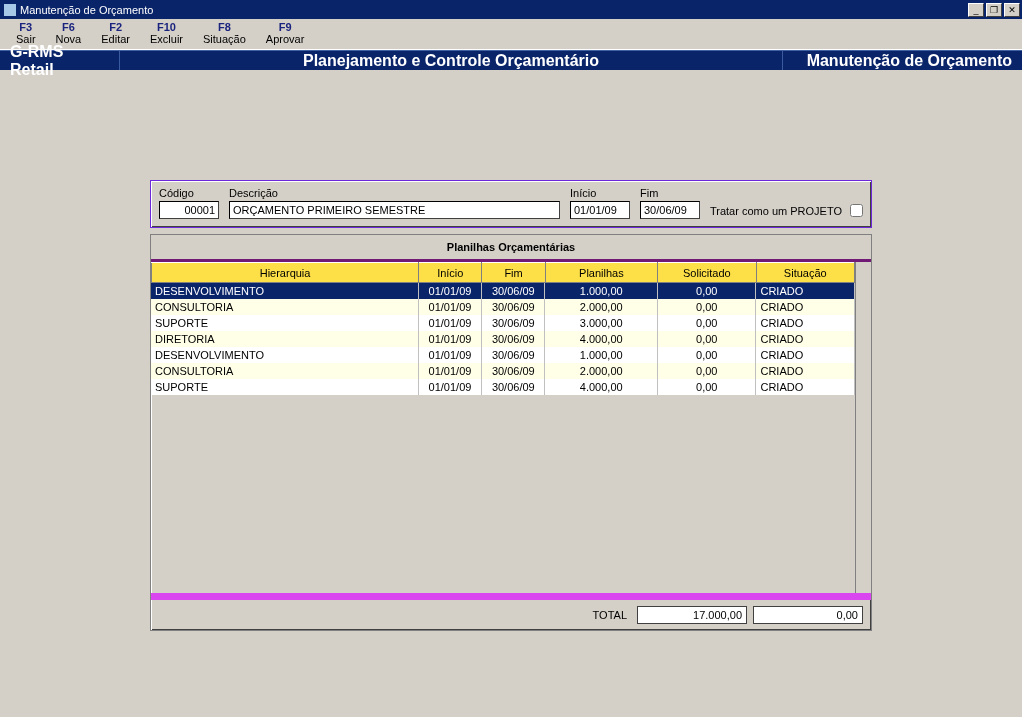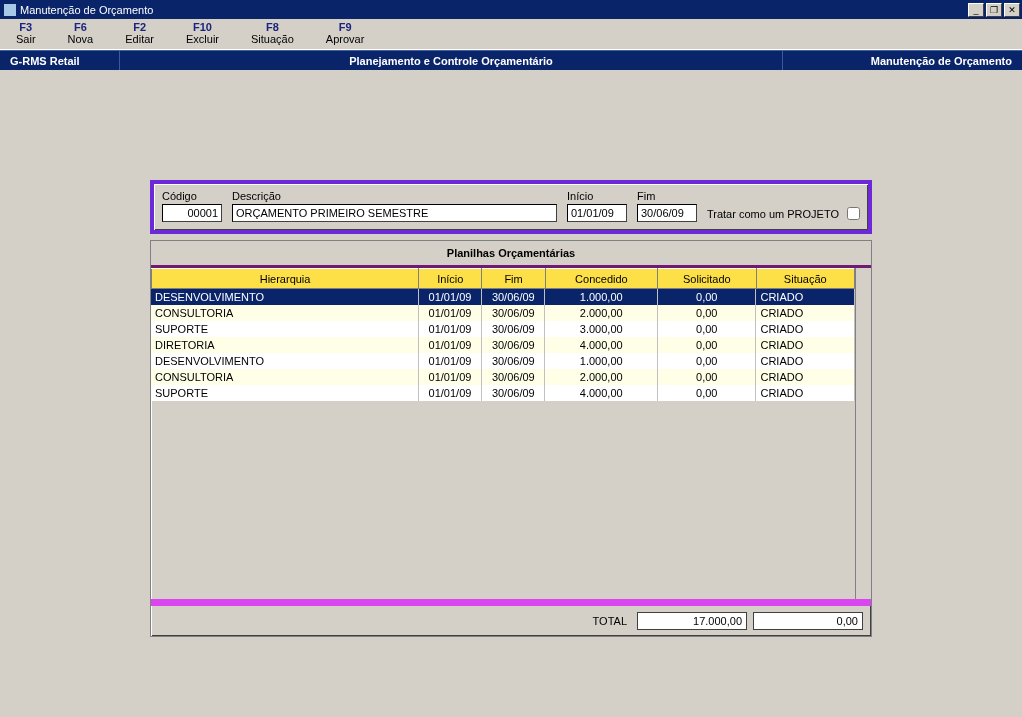--- a/index.html
+++ b/index.html
@@ -33,34 +33,34 @@
     background: #d4d0c8;
     border: 1px solid #fff;
     border-right-color:#404040; border-bottom-color:#404040;
     font-size:9px; line-height:12px; text-align:center;
     color:#000;
   }
   .menubar {
     background: #d4d0c8;
     padding: 2px 6px 4px 6px;
     display:flex;
-    gap: 12px;
+    gap: 0;
     border-bottom:1px solid #fff;
   }
   .menu-item { text-align:center; padding: 0 10px; }
   .menu-key { color:#1a237e; font-weight:bold; font-size:11px; }
   .menu-label { color:#000; font-size:11px; }
   .bluebar {
     background:#0a246a;
     color:#fff;
     height:20px;
     display:flex;
     align-items:center;
     font-weight:bold;
-    font-size:11px;
+    font-size:16px;
     border-top:1px solid #4060a0;
   }
   .bluebar .seg-left {
     padding: 0 10px;
     border-right:1px solid #3a5aa0;
     height:100%;
     display:flex; align-items:center;
     width:120px;
   }
   .bluebar .seg-center {
@@ -72,21 +72,21 @@
     border-left:1px solid #3a5aa0;
     height:100%;
     display:flex; align-items:center;
     width:240px;
     justify-content:flex-end;
   }
   .workarea {
     padding: 110px 150px 0 150px;
   }
   .panel {
-    border:4px solid #6d28d9;
+    border:1px solid #6d28d9;
     background:#d4d0c8;
     box-shadow: inset 1px 1px 0 #fff, inset -1px -1px 0 #404040;
   }
   .form-row {
     padding:6px 8px 8px 8px;
     display:flex;
     gap:10px;
     align-items:flex-end;
   }
   .field { display:flex; flex-direction:column; }
@@ -265,21 +265,21 @@
             <col style="width:9%">
             <col style="width:16%">
             <col style="width:14%">
             <col style="width:14%">
           </colgroup>
           <thead>
             <tr>
               <th>Hierarquia</th>
               <th>Início</th>
               <th>Fim</th>
-              <th>Concedido</th>
+              <th>Planilhas</th>
               <th>Solicitado</th>
               <th>Situação</th>
             </tr>
           </thead>
         </table>
         <div class="grid-body">
           <table class="grid-table" id="grid-rows">
             <colgroup>
               <col style="width:38%">
               <col style="width:9%">

